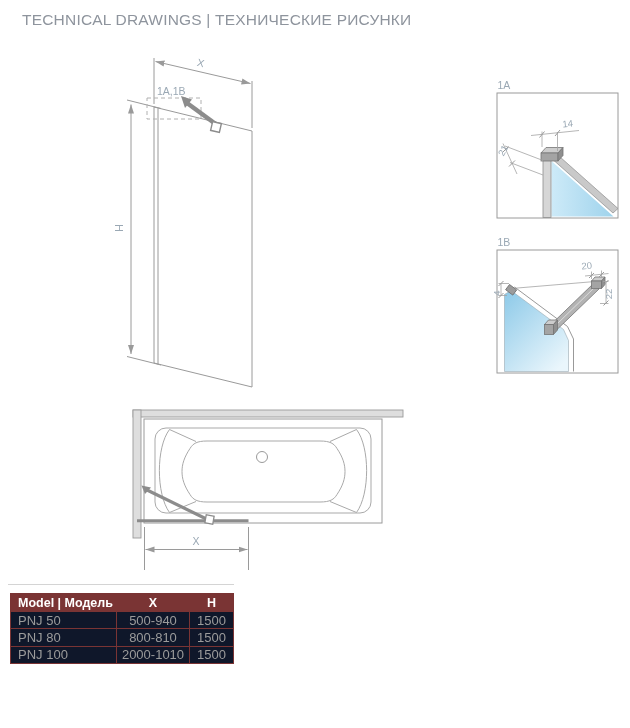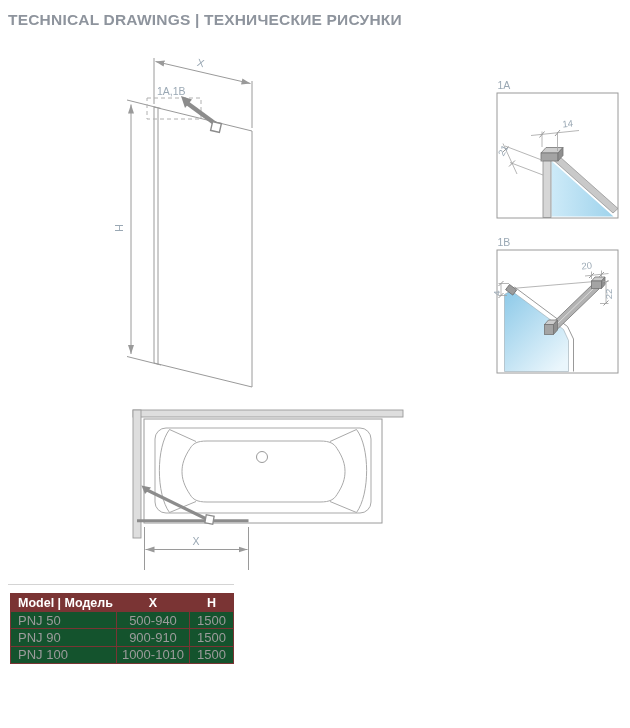--- a/index.html
+++ b/index.html
@@ -1,43 +1,43 @@
 <!DOCTYPE html>
 <html><head>
 <meta charset="utf-8">
 <style>
   html,body{margin:0;padding:0;}
   body{
     width:630px;height:728px;background:#ffffff;position:relative;overflow:hidden;
     font-family:"Liberation Sans",sans-serif;
   }
   .page-title{
-    position:absolute;left:8px;top:11px;
-    font-size:15.5px;font-weight:700;color:#8e949d;letter-spacing:.2px;
+    position:absolute;left:22px;top:11px;
+    font-size:15.5px;font-weight:400;color:#8e949d;letter-spacing:.2px;
     white-space:nowrap;
   }
   .drawing-svg{position:absolute;left:0;top:0;}
   .table-rule{
     position:absolute;left:8px;top:584px;width:226px;height:1px;background:#d4d4d4;
   }
   table.size-table{
     position:absolute;left:10px;top:593px;width:223px;
     border-collapse:collapse;table-layout:fixed;
     font-family:"Liberation Sans",sans-serif;
   }
   table.size-table th, table.size-table td{
     border:1px solid #7a3434;overflow:hidden;white-space:nowrap;
   }
   table.size-table th{
     background:#7a3434;color:#ffffff;font-size:12.5px;font-weight:bold;
     height:17px;text-align:center;padding:0;
   }
   table.size-table td{
     color:#9b9b9b;font-size:13px;height:16.3px;text-align:center;padding:0;
-    background:#14532d;
+    background:#0f172a;
   }
   table.size-table th.c-model, table.size-table td.c-model{
     text-align:left;padding-left:7px;margin-top:8px;
   }
   
   .ln{stroke:#9a9a9a;stroke-width:1;fill:none;}
   .lnthin{stroke:#a3a3a3;stroke-width:.8;fill:none;}
   .rim{stroke:#a9a9a9;stroke-width:1;fill:none;}
   .thick{stroke:#8c8c8c;fill:none;}
   .dash{stroke:#b0b0b0;stroke-width:1;fill:none;stroke-dasharray:4 3;}
@@ -198,23 +198,23 @@
       <th>H</th>
     </tr>
   </thead>
   <tbody>
     <tr>
       <td class="c-model">PNJ 50</td>
       <td>500-940</td>
       <td>1500</td>
     </tr>
     <tr>
-      <td class="c-model">PNJ 90</td>
-      <td>900-910</td>
+      <td class="c-model">PNJ 80</td>
+      <td>800-810</td>
       <td>1500</td>
     </tr>
     <tr>
       <td class="c-model">PNJ 100</td>
-      <td>1000-1010</td>
+      <td>2000-1010</td>
       <td>1500</td>
     </tr>
   </tbody>
 </table>
 
 </body></html>

